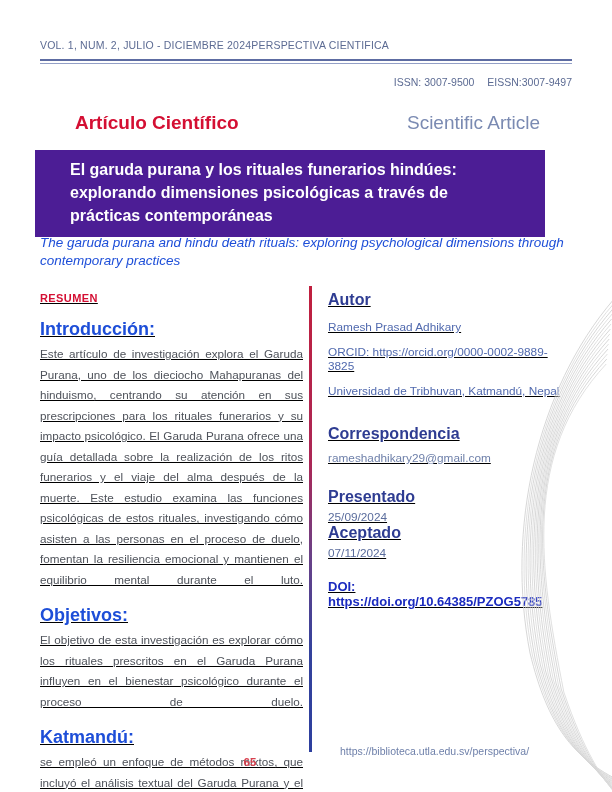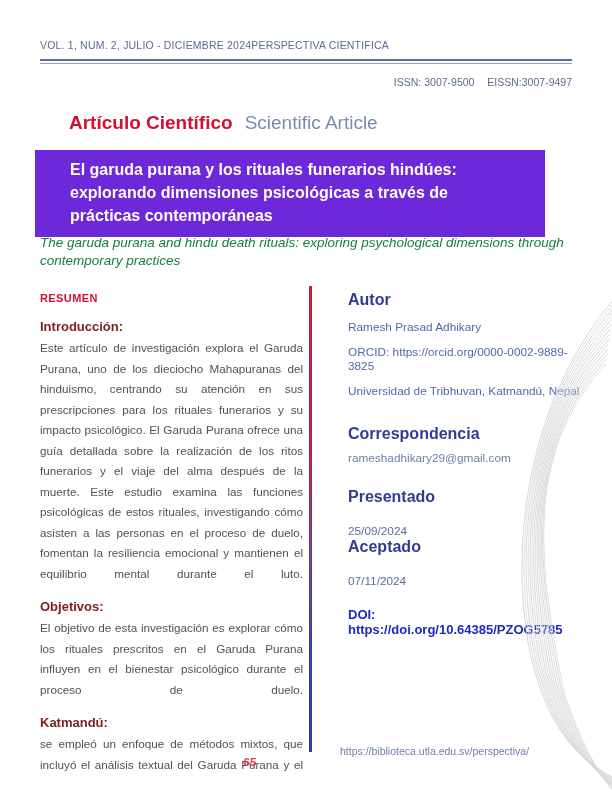--- a/index.html
+++ b/index.html
@@ -25,72 +25,72 @@
     border-bottom: 1px solid #93a0c7;
   }
   .issn-row {
     position: absolute; top: 76px; right: 40px;
     font-size: 10.5px; color: #5c6b93;
   }
   .issn-row span + span { margin-left: 10px; }
 
   
   .article-type-row {
-    position: absolute; top: 112px; left: 69px; right: 72px;
-    display: flex; align-items: baseline; gap: 12px;
+    position: absolute; top: 112px; left: 75px; right: 72px;
+    display: flex; justify-content: space-between; align-items: baseline; gap: 12px;
   }
   .article-type-es { font-size: 19px; font-weight: bold; color: #d40f33; }
   .article-type-en { font-size: 19px; font-weight: 400; color: #7a8ab2; }
 
   
   .title-banner {
     position: absolute; top: 150px; left: 35px; width: 510px;
     box-sizing: border-box;
-    background: #6d28d9;
+    background: #4c1d95;
     color: #ffffff;
     font-weight: bold;
     font-size: 16px; line-height: 23px;
     padding: 8px 58px 10px 35px;
   }
   .title-english {
     position: absolute; top: 234px; left: 40px; width: 540px;
-    font-style: italic; color: #15803d;
+    font-style: italic; color: #1d4ed8;
     font-size: 13.5px; line-height: 17.5px;
   }
 
   
-  .col-left { position: absolute; top: 292px; left: 40px; width: 263px; }
+  .col-left { position: absolute; top: 292px; left: 40px; width: 263px; text-decoration: underline; }
   .resumen-label {
     color: #d40f33; font-weight: bold; font-size: 11px; letter-spacing: 0.4px;
   }
   .abs-section { margin-top: 15px; }
   .abs-heading {
-    color: #7f1d1d; font-weight: bold; font-size: 13px; margin-bottom: 4px;
+    color: #1d4ed8; font-weight: bold; font-size: 18px; margin-bottom: 4px;
   }
   .abs-text {
     color: #4e525a; font-size: 11.7px; line-height: 20.5px;
     text-align: justify; text-align-last: justify;
   }
 
   
   .divider {
     position: absolute; left: 309px; top: 286px; width: 3px; height: 466px;
     background: linear-gradient(to bottom,
       #c01f3e 0%, #ab2756 38%, #6a4187 58%, #34429c 78%, #2d3f9e 100%);
   }
 
   
-  .col-right { position: absolute; left: 348px; top: 291px; width: 240px; }
+  .col-right { position: absolute; left: 328px; top: 291px; width: 240px; text-decoration: underline; }
   .meta-heading { color: #2e3c92; font-weight: bold; font-size: 16px; }
   .meta-line { color: #5069ae; font-size: 11.8px; margin-top: 11px; }
   .corr-block { margin-top: 27px; }
   .corr-email { color: #6d7fa9; font-size: 11.8px; margin-top: 8px; }
   .dates-row { display: flex; margin-top: 23px; flex-direction: column; }
   .date-col-presented { width: 115px; }
-  .date-value { color: #5b6d9d; font-size: 11.8px; margin-top: 18px; }
+  .date-value { color: #5b6d9d; font-size: 11.8px; margin-top: 4px; }
   .doi-line {
     margin-top: 19px;
     color: #1b2bbf; font-weight: bold; font-size: 13px;
   }
 
   
   .footer-url {
     position: absolute; left: 340px; top: 737px;
     font-size: 10.5px; color: #6d7fa9; margin-top: 8px;
   }

